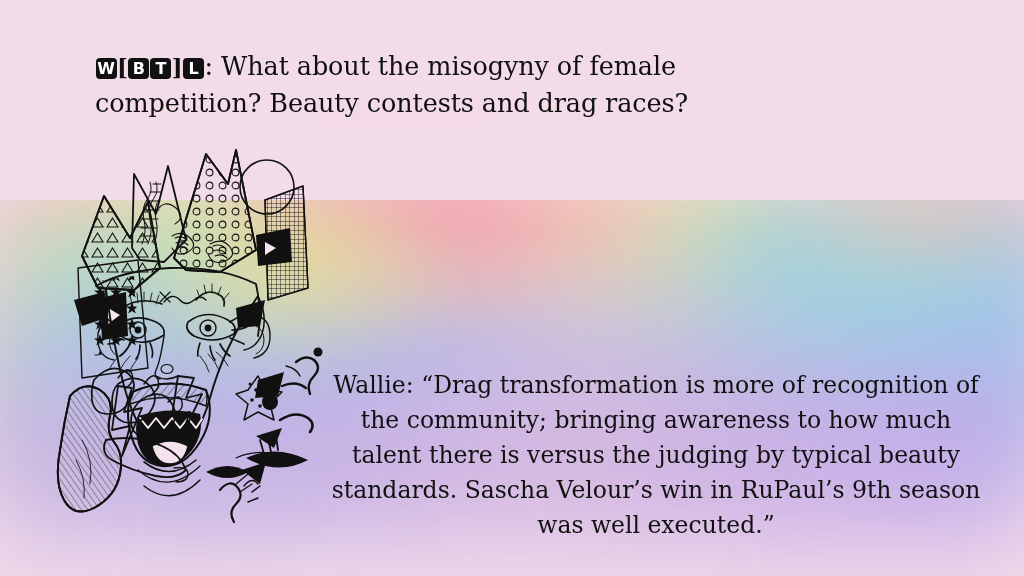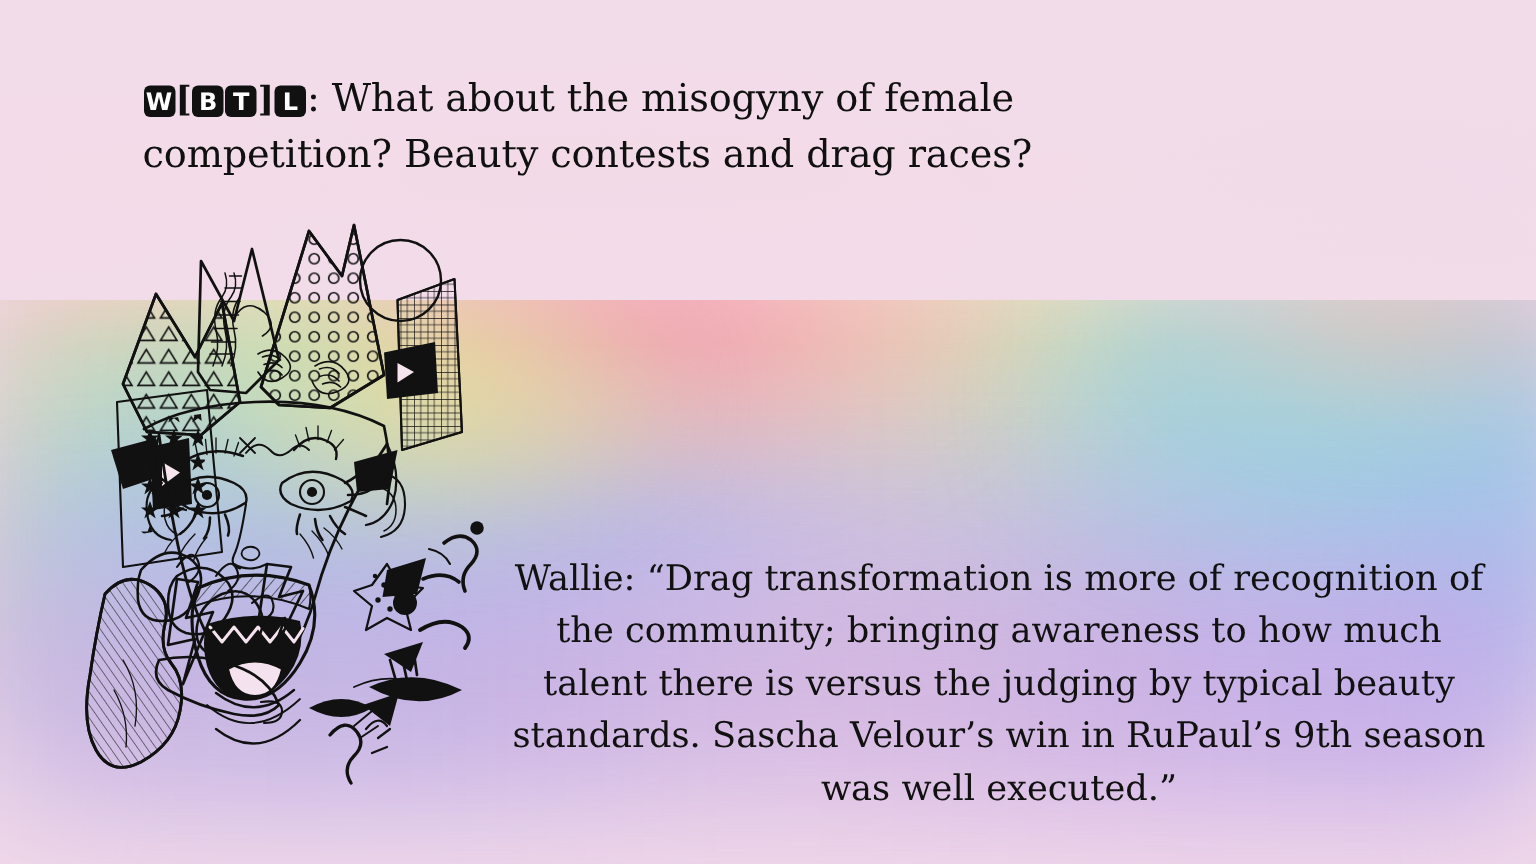--- a/index.html
+++ b/index.html
@@ -178,21 +178,21 @@
     margin: 0 0.5px;
   }
   .logo-bracket {
     font-weight: 700;
     font-size: 23px;
     color: #111111;
   }
 
   .answer {
     position: absolute;
-    left: 340px;
+    left: 330px;
     top: 368px;
     width: 652px;
     text-align: center;
     font-size: 23.5px;
     line-height: 35px;
     color: #111111;
   }
 
   
   .illustration {

